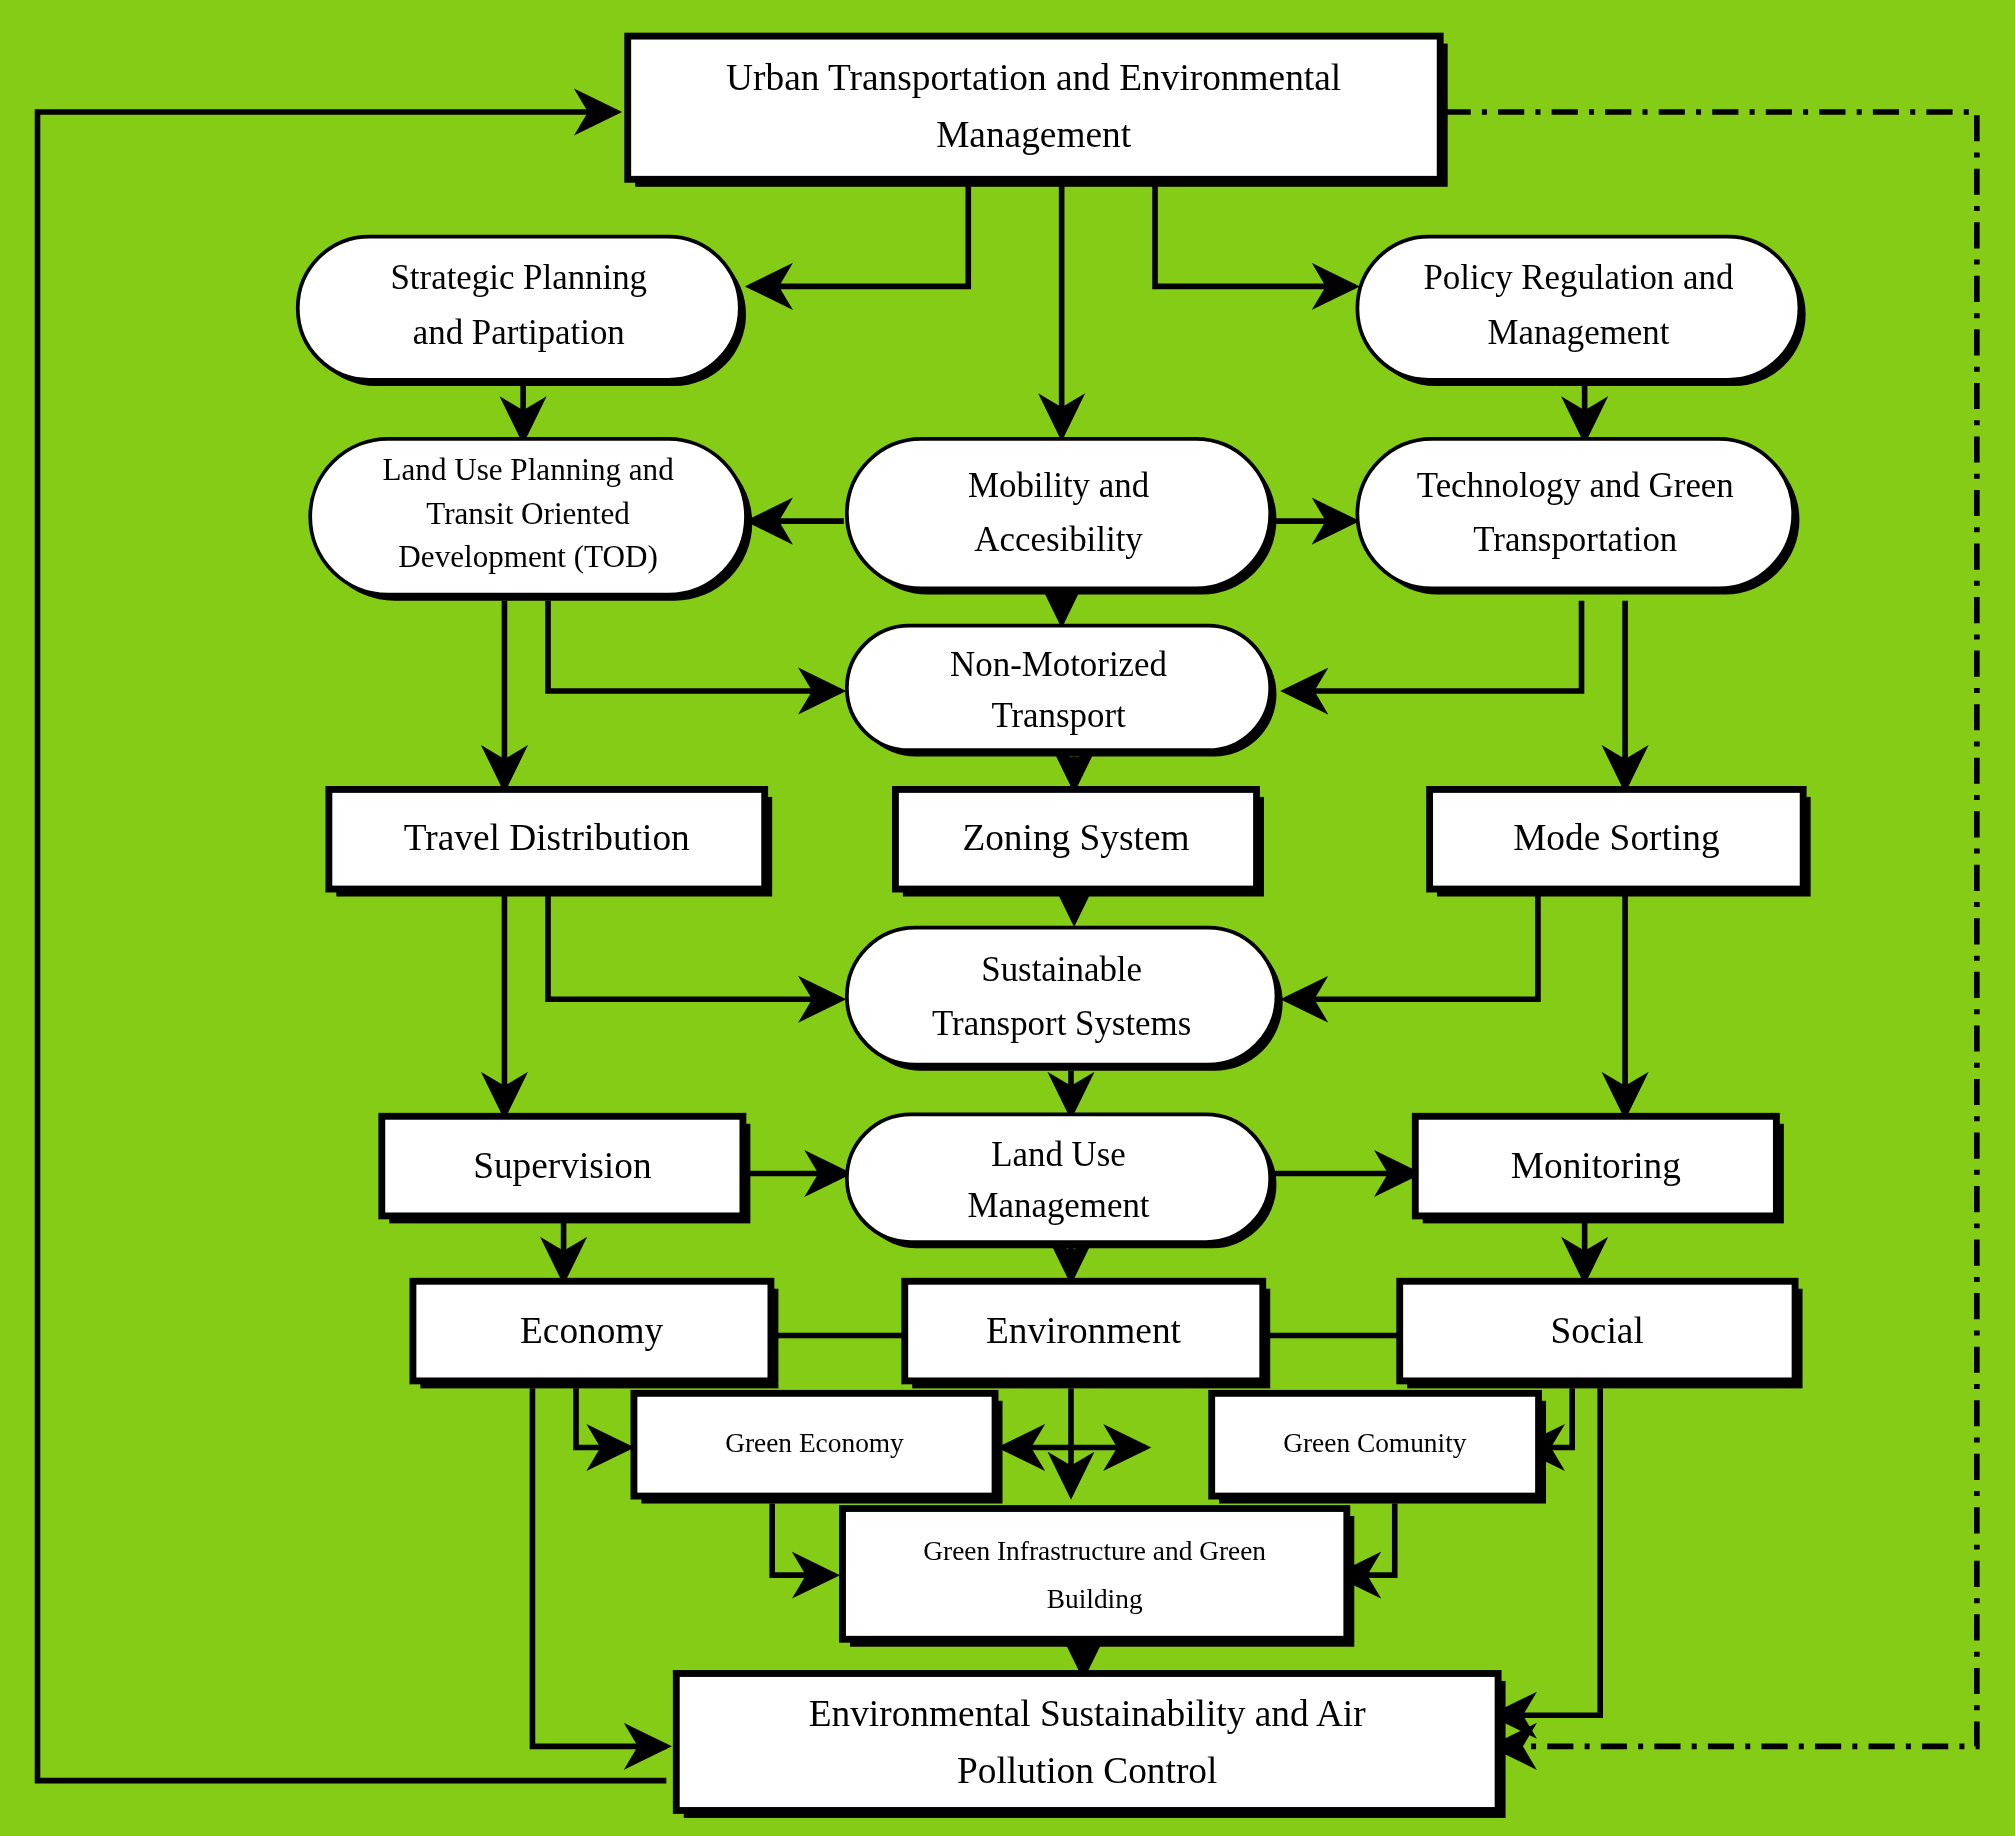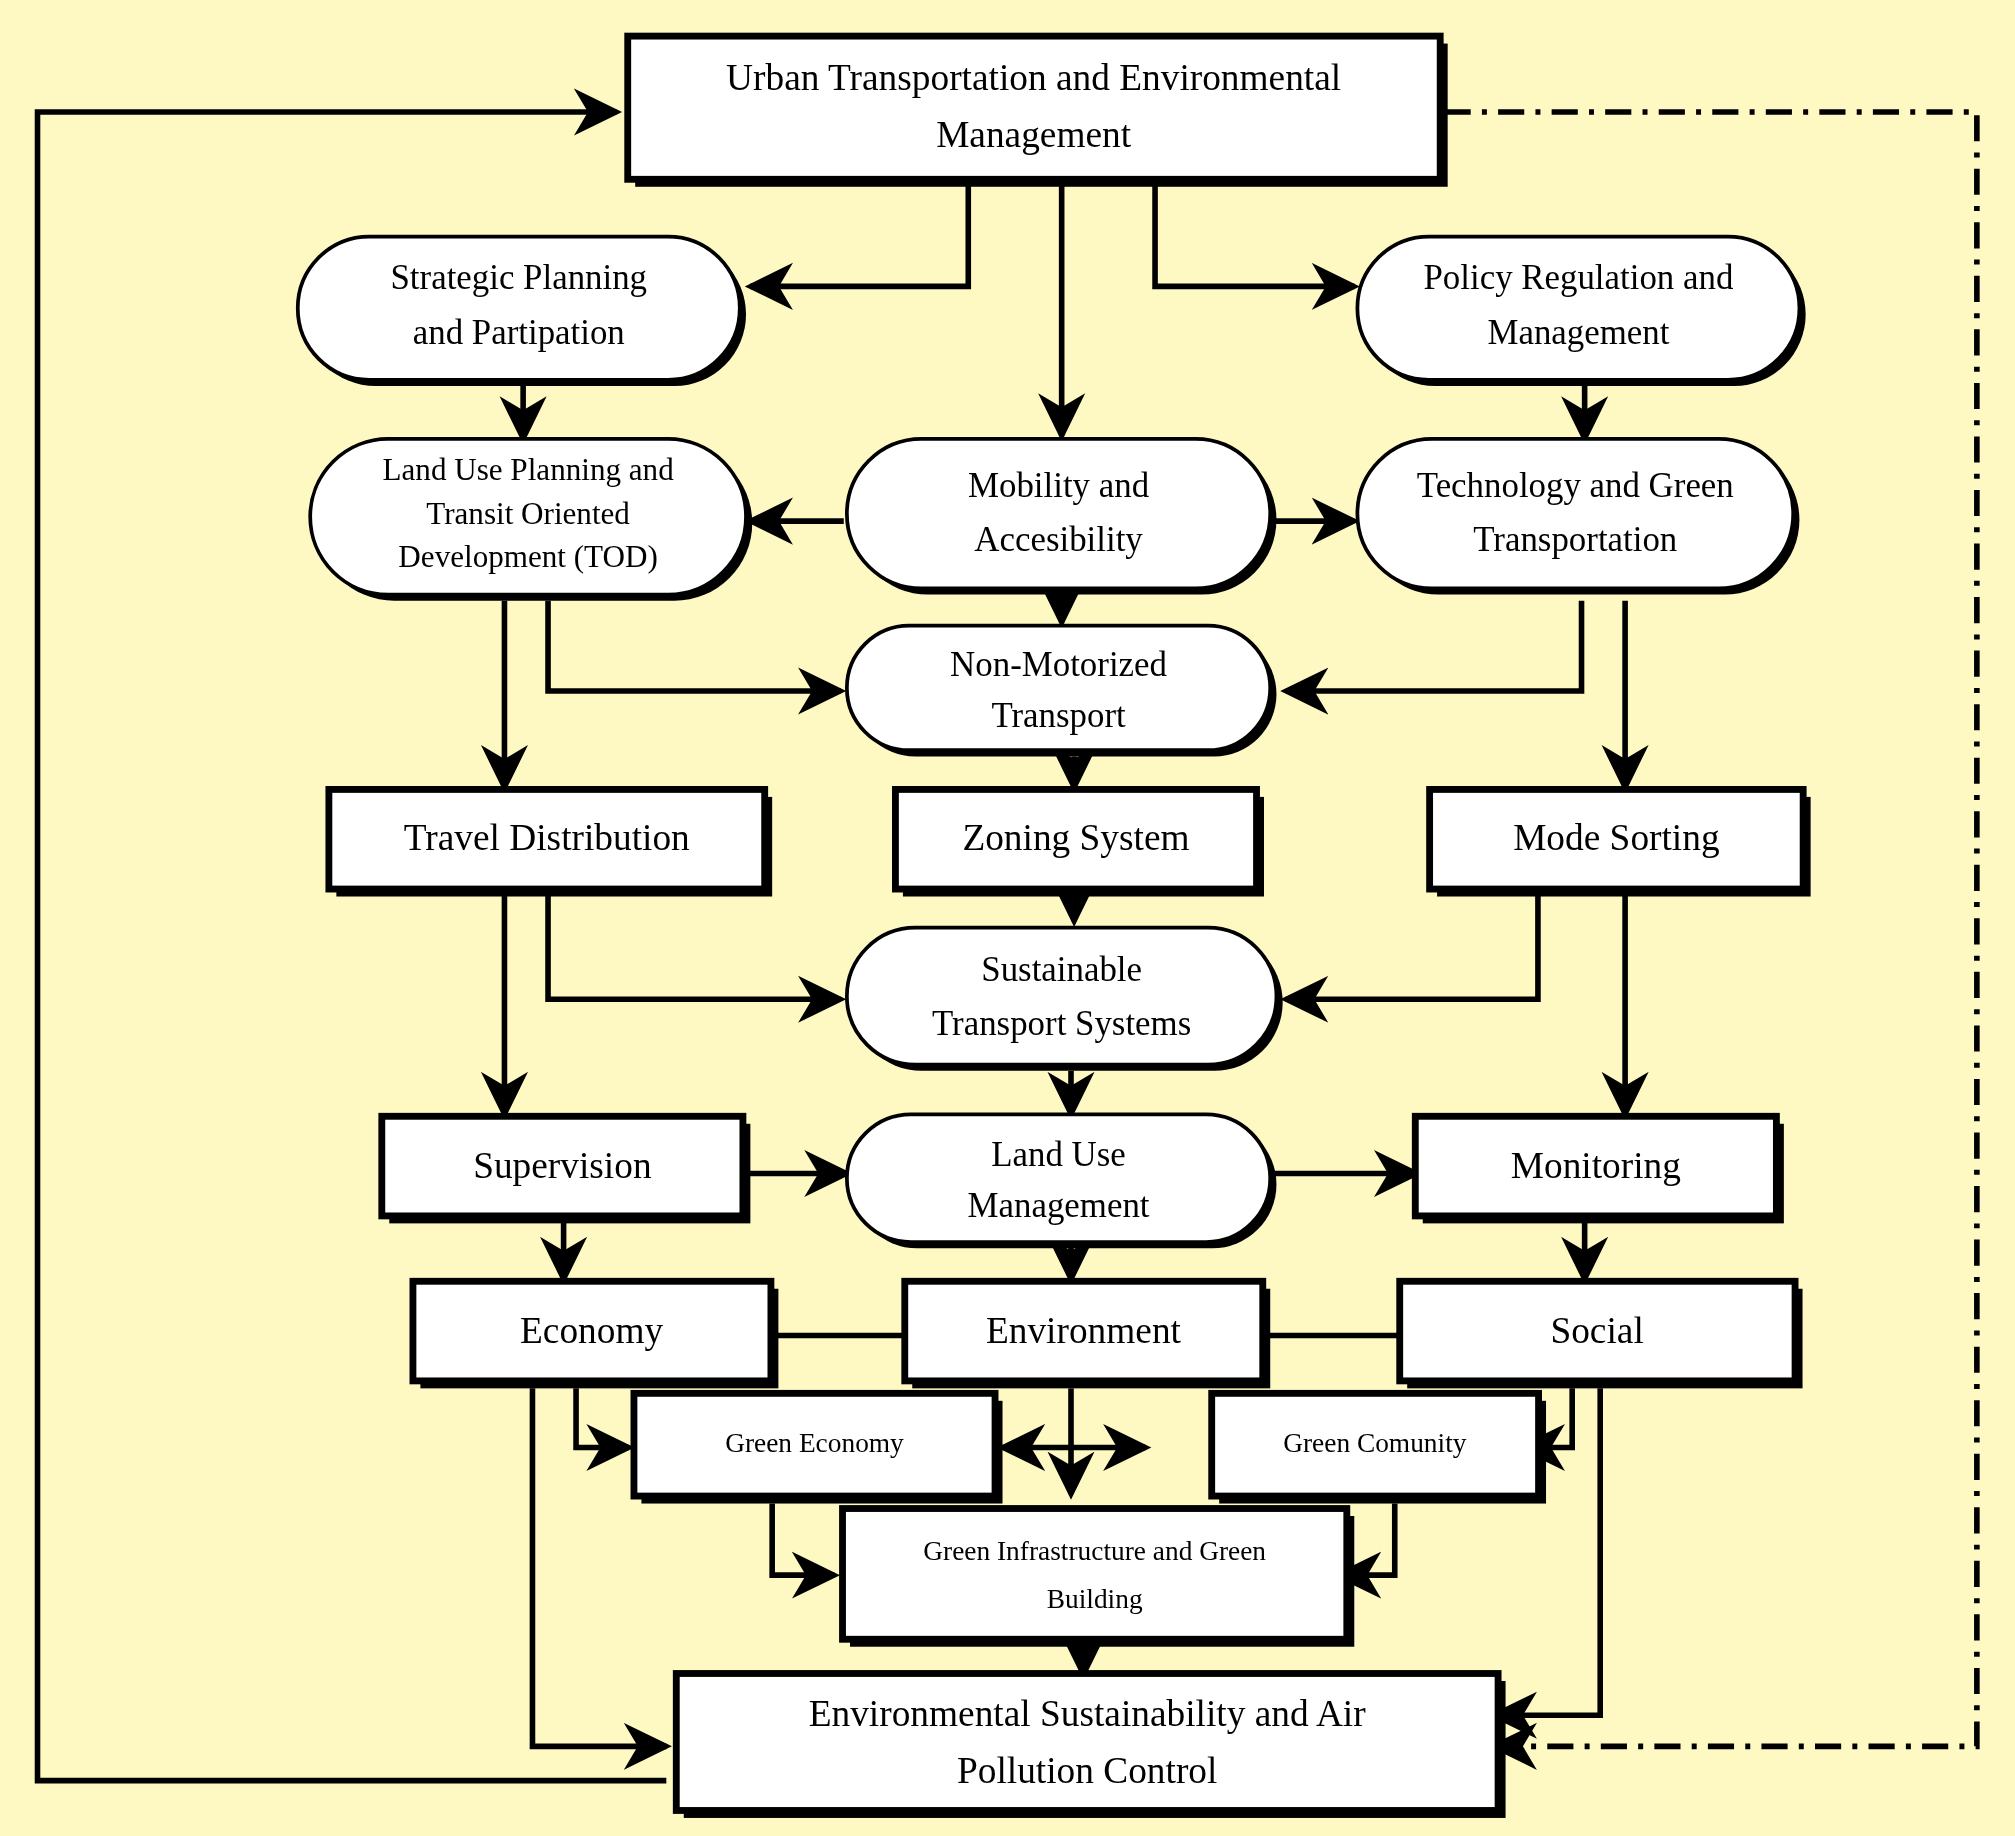--- a/index.html
+++ b/index.html
@@ -7,21 +7,21 @@
     padding: 0;
     background: #ffffff;
   }
   body {
     font-family: "Liberation Serif", "DejaVu Serif", serif;
   }
   #diagram-root {
     position: relative;
     width: 2015px;
     height: 1836px;
-    background: #fef9c3;
+    background: #84cc16;
     overflow: hidden;
   }
   svg.flow {
     position: absolute;
     left: 0;
     top: 0;
     width: 2015px;
     height: 1836px;
   }
   .node-label {

